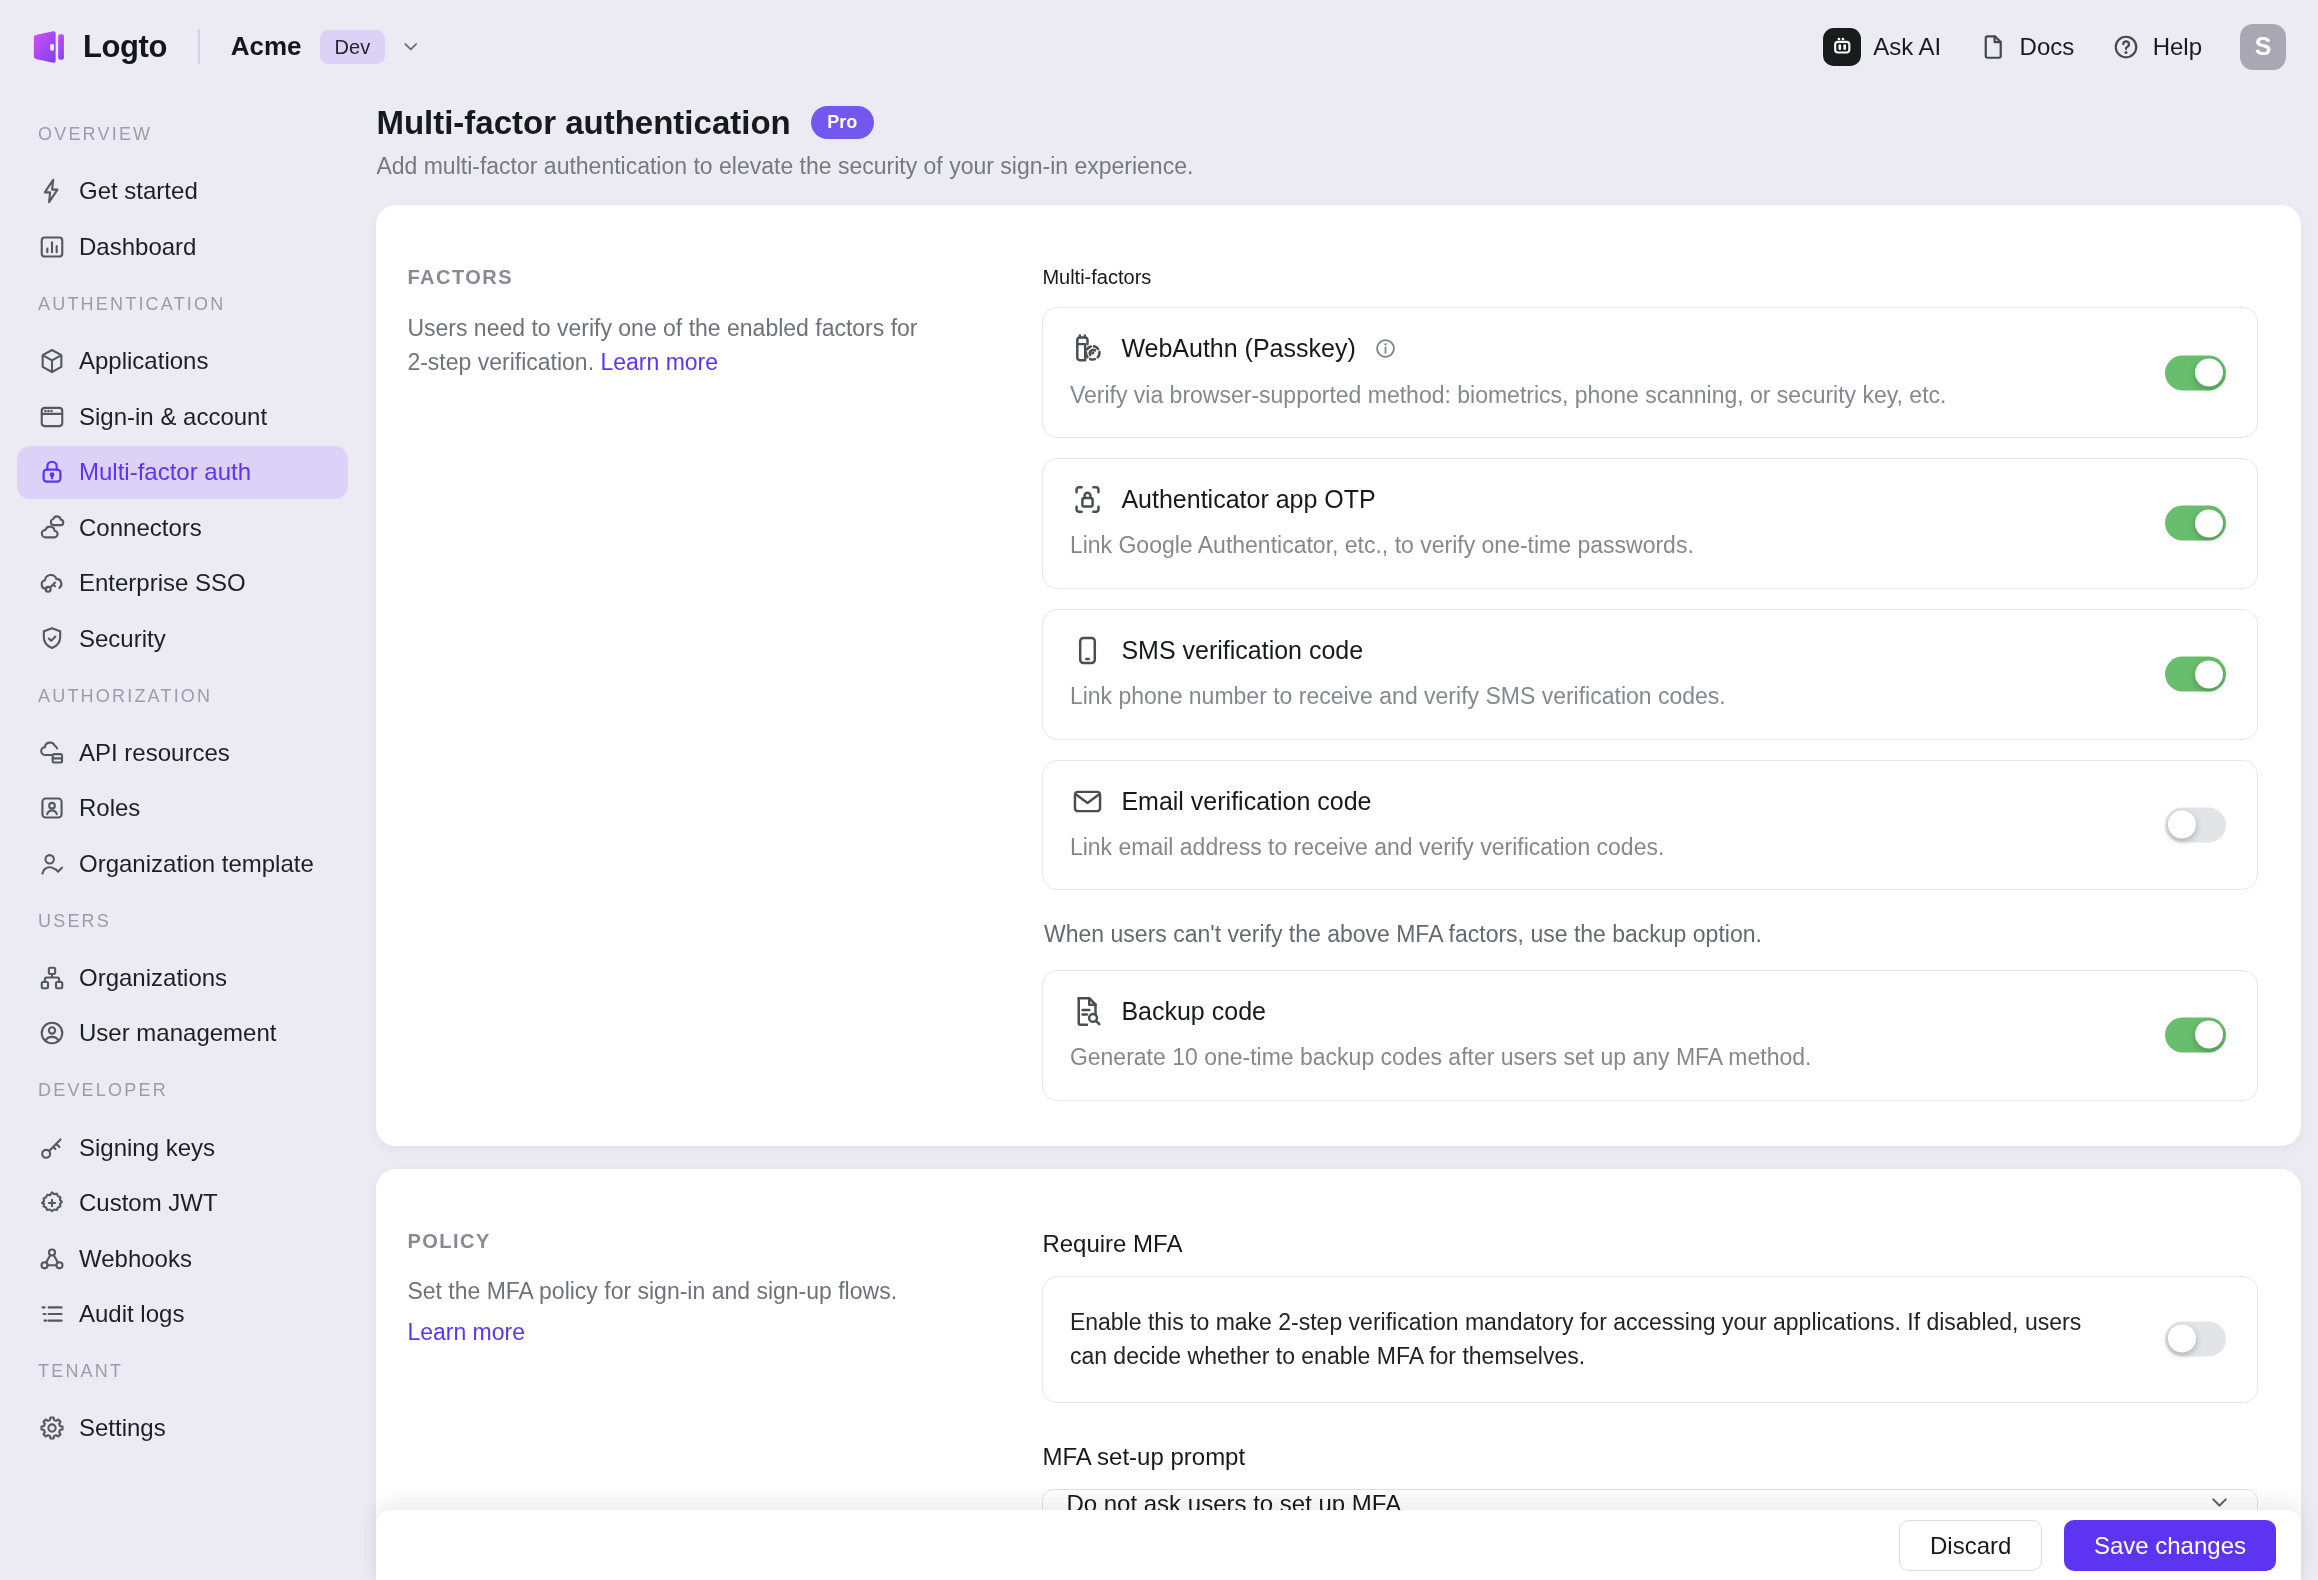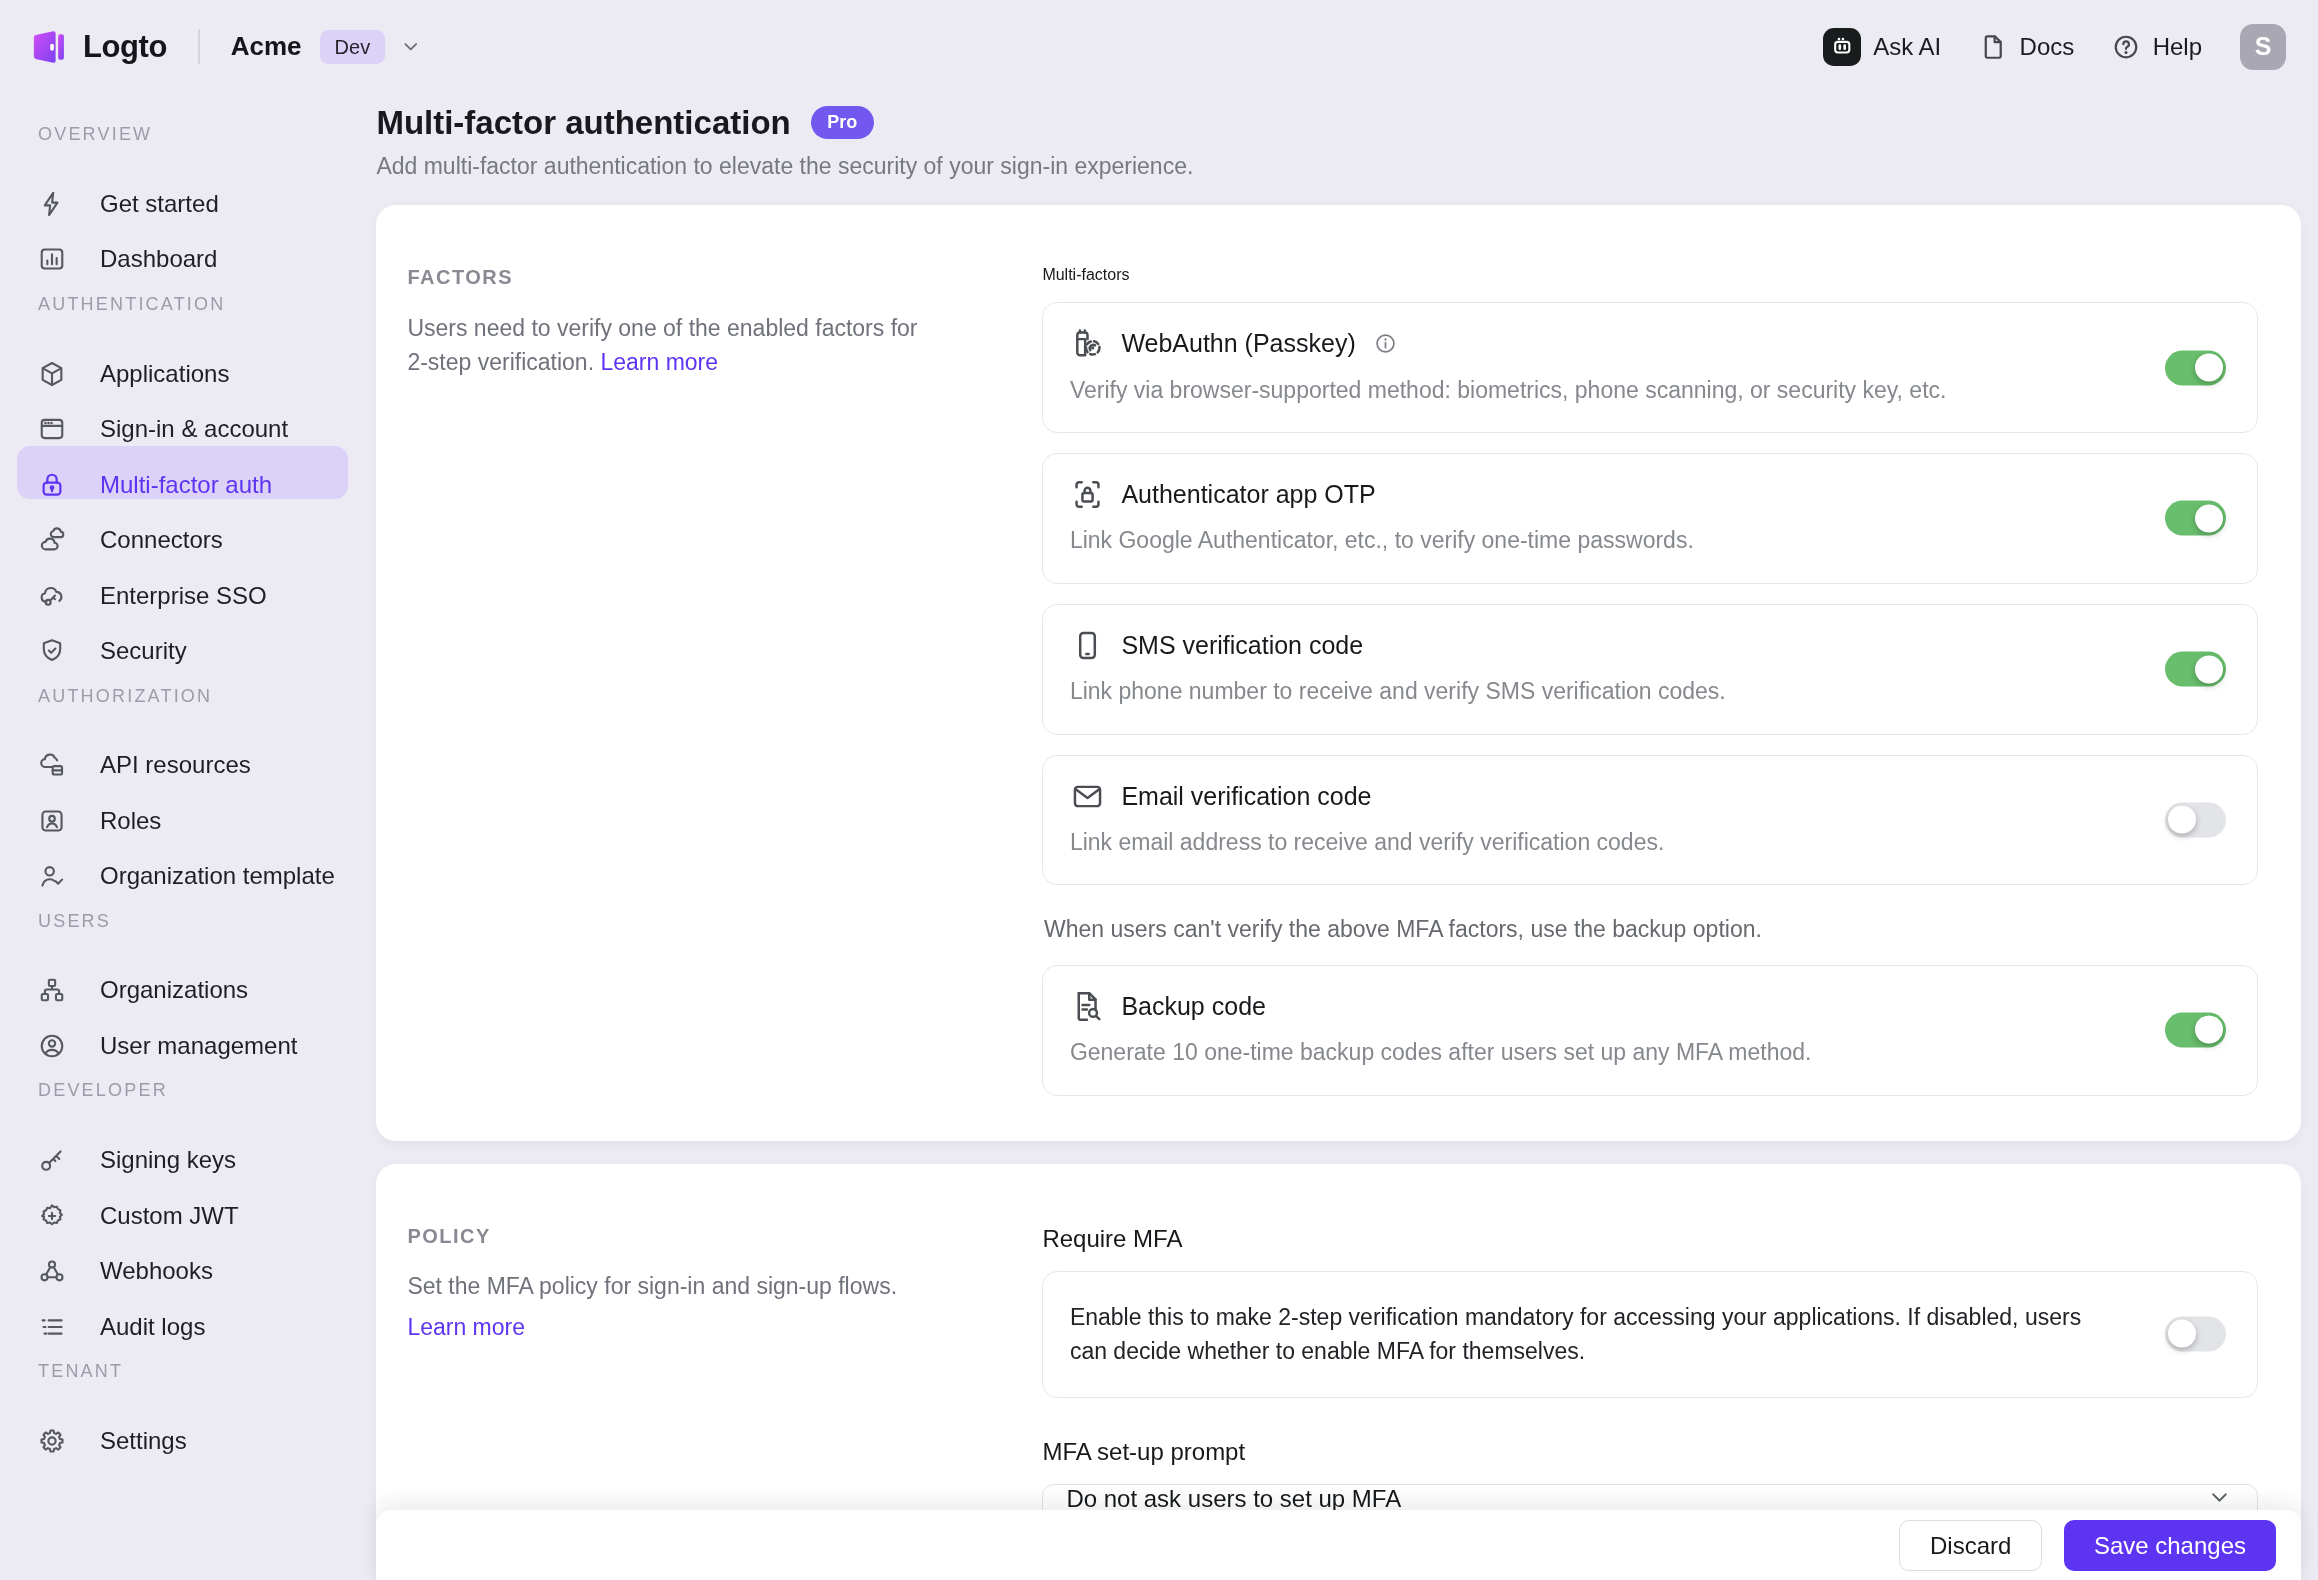--- a/index.html
+++ b/index.html
@@ -32,21 +32,21 @@
     display:flex;align-items:center;justify-content:center;}
   .hdr-ic{color:#44474c;}
   .avatar{width:46px;height:46px;border-radius:13.2px;background:var(--avatar);color:#fff;
     display:flex;align-items:center;justify-content:center;font-size:25px;font-weight:600;cursor:pointer;}
   
   .body-row{display:flex;height:1488px;}
   
   .sidebar{width:364px;flex:0 0 364px;padding:13.2px 16.5px 0 16.5px;overflow:hidden;}
   .nav-section{height:57px;display:flex;align-items:center;padding-left:21.5px;
     font-size:18px;font-weight:400;letter-spacing:2.2px;color:var(--nav-section);}
-  .nav-item{height:53px;margin:1.7px 0 2.5px 0;display:flex;align-items:flex-end;gap:34px;
+  .nav-item{height:53px;margin:1.7px 0 2.5px 0;display:flex;align-items:center;gap:13px;
     padding-left:21.5px;border-radius:13.2px;font-size:24px;color:#1d1f23;cursor:pointer;}
   .nav-item .nav-ic{color:var(--icon);flex:0 0 auto;}
   .nav-item.active{background:var(--pill);color:var(--brand);font-weight:500;}
   .nav-item.active .nav-ic{color:var(--brand);}
   
   .main{position:relative;flex:1;height:1488px;padding:11.6px 18px 0 12.4px;overflow:hidden;}
   .page-title-row{display:flex;align-items:center;gap:20px;}
   .page-title{font-size:33px;font-weight:600;color:#17191c;line-height:1.1;}
   .pro-badge{background:var(--badge-purple);color:#fff;font-size:18px;font-weight:600;
     padding:5.8px 16.5px;border-radius:827px;line-height:1.2;}
@@ -54,21 +54,21 @@
   .card{background:var(--card);border-radius:20px;box-shadow:0 3.3px 11.6px rgba(25,28,31,.04);
     display:flex;padding:61px 43px 45px 31px;}
   .card-factors{margin-top:23px;}
   .card-policy{margin-top:23px;min-height:745px;align-items:flex-start;}
   .col-left{width:536px;flex:0 0 536px;margin-right:99px;}
   .sec-label{font-size:20px;font-weight:700;letter-spacing:1.5px;color:var(--section-label);}
   .sec-desc{margin-top:21.5px;font-size:23px;line-height:1.5;color:#6f727a;}
   .link{color:var(--brand);cursor:pointer;text-decoration:none;}
   .link.block{display:inline-block;margin-top:6.6px;}
   .col-right{flex:1;min-width:0;}
-  .group-label{font-size:16px;font-weight:500;color:#17191c;margin-bottom:18px;}
+  .group-label{font-size:20px;font-weight:500;color:#17191c;margin-bottom:18px;}
   
   .factor-row{position:relative;border:1.7px solid var(--row-border);border-radius:15px;
     padding:23px 132px 26.5px 26.5px;margin-bottom:20px;background:#fff;}
   .factor-head{display:flex;align-items:center;gap:16.5px;}
   .f-icon{color:#4a4d52;flex:0 0 auto;}
   .f-title{font-size:25px;font-weight:500;color:#17191c;}
   .info-ic{color:#7c7f85;cursor:pointer;margin-left:1.7px;}
   .f-desc{margin-top:13.2px;font-size:23px;color:var(--gray2);line-height:1.35;}
   .toggle{position:absolute;right:31px;top:50%;transform:translateY(-50%);
     width:61px;height:35px;border-radius:827px;border:none;padding:0;cursor:pointer;

